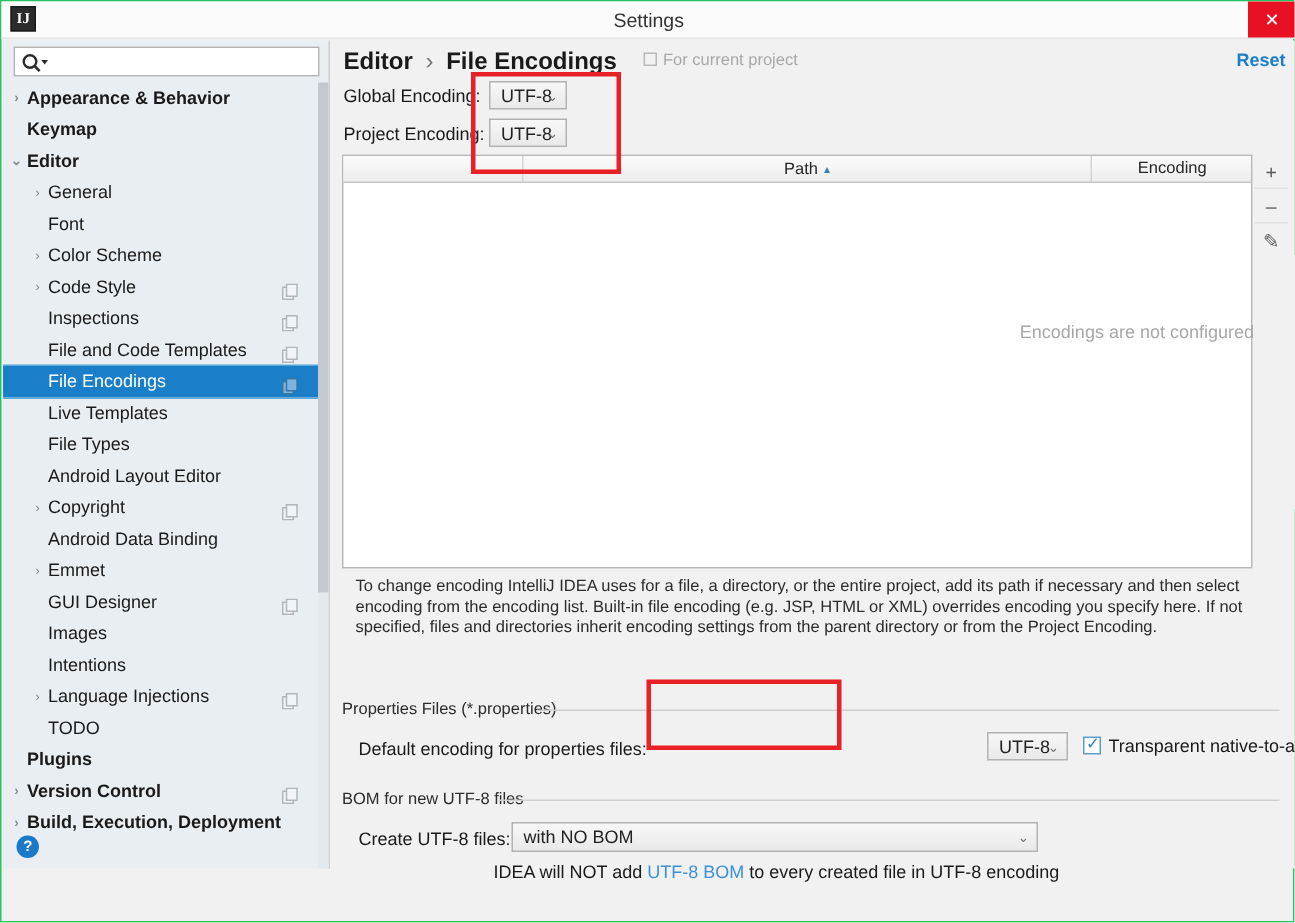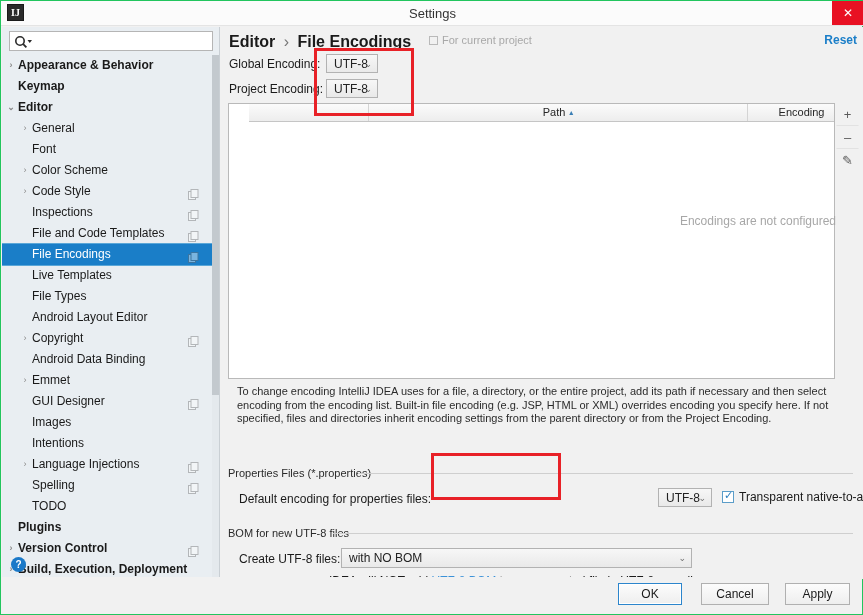--- a/index.html
+++ b/index.html
@@ -196,21 +196,20 @@
   }
   #combo-global { position: absolute; left: 105px; top: 27px; width: 52px; }
   #combo-project { position: absolute; left: 105px; top: 52px; width: 52px; }
 
   
   .tbl-wrap {
     position: absolute; left: 7px; top: 76px;
     width: 607px; height: 276px;
     border: 1px solid #b9b9b9;
     background: #ffffff;
-    padding-left: 20px;
   }
   .tbl-head {
     position: relative;
     height: 18px;
     background: linear-gradient(#fbfbfb, #ededed);
     border-bottom: 1px solid #c5c5c5;
   }
   .th {
     position: absolute; top: 0;
     height: 17px; line-height: 17px;
@@ -389,24 +388,20 @@
         <div class="tree-row lvl1"><span class="arrow"></span><span class="lbl">GUI Designer</span><span class="side-icon"><svg width="11" height="11" viewBox="0 0 11 11">
               <rect x="0.5" y="2.5" width="7" height="8" fill="#ffffff" stroke="#6b6b6b"></rect>
               <rect x="3" y="0.5" width="7" height="8" fill="#ffffff" stroke="#6b6b6b"></rect>
             </svg></span></div>
         <div class="tree-row lvl1"><span class="arrow"></span><span class="lbl">Images</span></div>
         <div class="tree-row lvl1"><span class="arrow"></span><span class="lbl">Intentions</span></div>
         <div class="tree-row lvl1"><span class="arrow">›</span><span class="lbl">Language Injections</span><span class="side-icon"><svg width="11" height="11" viewBox="0 0 11 11">
               <rect x="0.5" y="2.5" width="7" height="8" fill="#ffffff" stroke="#6b6b6b"></rect>
               <rect x="3" y="0.5" width="7" height="8" fill="#ffffff" stroke="#6b6b6b"></rect>
             </svg></span></div>
-        <div class="tree-row lvl1"><span class="arrow"></span><span class="lbl">Spelling</span><span class="side-icon"><svg width="11" height="11" viewBox="0 0 11 11">
-              <rect x="0.5" y="2.5" width="7" height="8" fill="#ffffff" stroke="#6b6b6b"></rect>
-              <rect x="3" y="0.5" width="7" height="8" fill="#ffffff" stroke="#6b6b6b"></rect>
-            </svg></span></div>
         <div class="tree-row lvl1"><span class="arrow"></span><span class="lbl">TODO</span></div>
         <div class="tree-row lvl0 bold"><span class="arrow"></span><span class="lbl">Plugins</span></div>
         <div class="tree-row lvl0 bold"><span class="arrow">›</span><span class="lbl">Version Control</span><span class="side-icon"><svg width="11" height="11" viewBox="0 0 11 11">
               <rect x="0.5" y="2.5" width="7" height="8" fill="#ffffff" stroke="#6b6b6b"></rect>
               <rect x="3" y="0.5" width="7" height="8" fill="#ffffff" stroke="#6b6b6b"></rect>
             </svg></span></div>
         <div class="tree-row lvl0 bold"><span class="arrow">›</span><span class="lbl">Build, Execution, Deployment</span></div>
       </div>
     <div class="sb-track">
       <div class="sb-thumb"></div>
@@ -479,22 +474,17 @@
     <div class="combo" id="combo-bom">
       <span class="cv">with NO BOM</span>
       <span class="caret">⌄</span>
     </div>
 
     <div class="bom-note">
       <span>IDEA will NOT add </span><span class="lnk">UTF-8 BOM</span><span> to every created file in UTF-8 encoding</span>
     </div>
   </div>
 
-  <div class="footer">
-    <div class="btn" id="btn-ok">OK</div>
-    <div class="btn" id="btn-cancel">Cancel</div>
-    <div class="btn" id="btn-apply">Apply</div>
-  </div>
 
   <div class="anno" id="anno-1"></div>
   <div class="anno" id="anno-2"></div>
 
 </div>
 
 </body></html>

